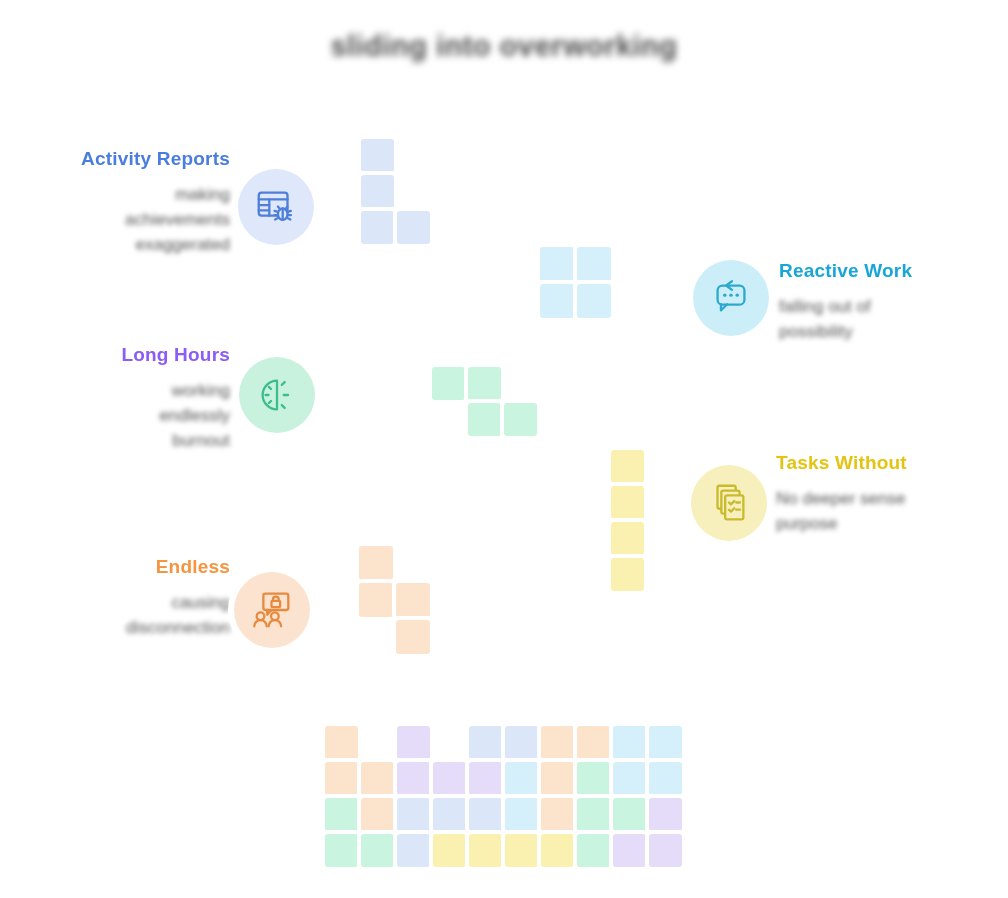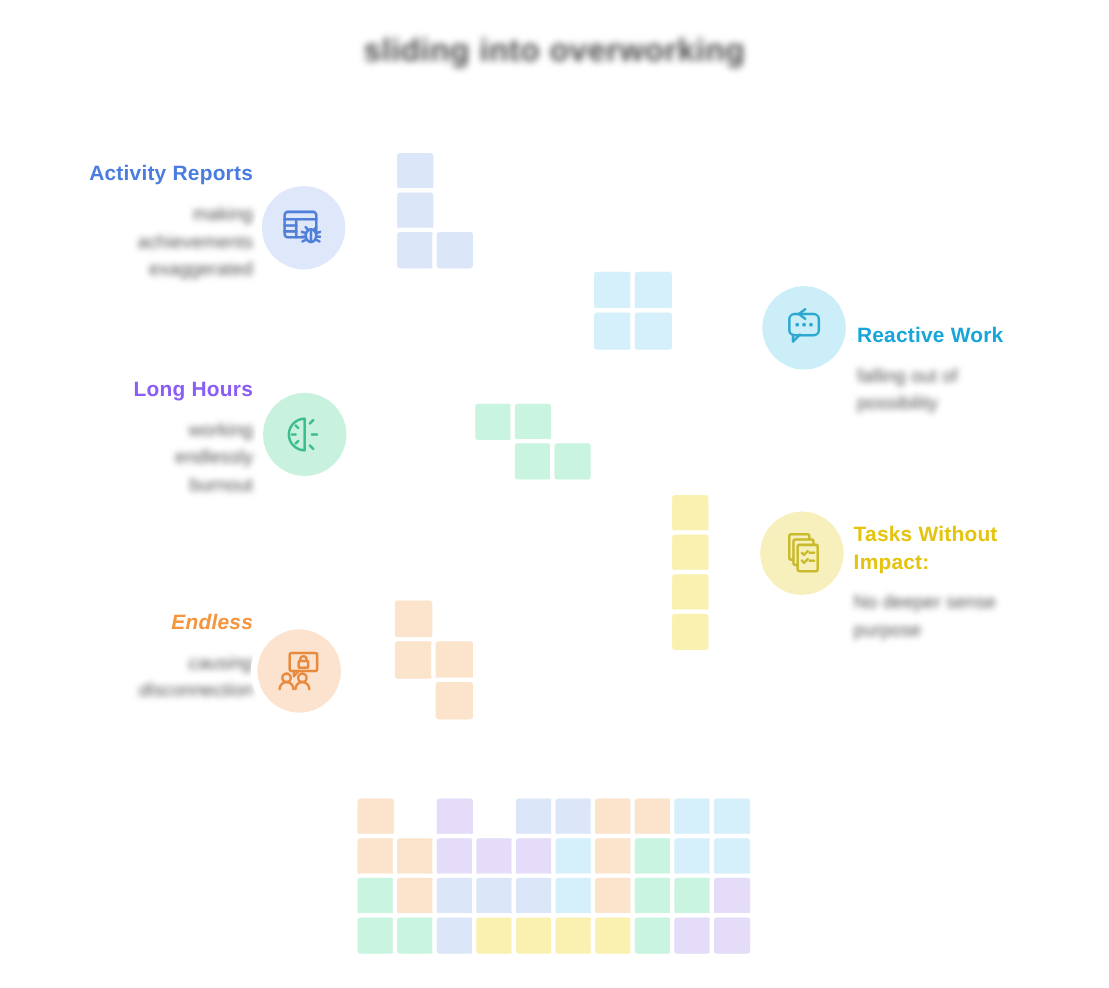--- a/index.html
+++ b/index.html
@@ -91,21 +91,21 @@
         <line x1="12" y1="24" x2="15.2" y2="24"></line>
         <line x1="15.5" y1="32.5" x2="17.8" y2="30.2"></line>
         <line x1="29" y1="13.5" x2="32" y2="10.5"></line>
         <line x1="31" y1="24" x2="35.5" y2="24"></line>
         <line x1="29" y1="34.5" x2="32" y2="37.5"></line>
       </svg>
     </div>
   </div>
 
   <div>
-    <div class="cause-text align-right" style="left:40px; top:554px; width:190px;font-style:italic;">
+    <div class="cause-text align-right" style="left:40px; top:554px; width:190px;">
       <div class="cause-heading" style="color: rgb(245, 149, 63);">
           <div>Endless</div>
         </div>
       <div class="cause-body">
           <div>causing</div>
           <div>disconnection</div>
         </div>
     </div>
     <div class="icon-circle" style="left: 234px; top: 572px; background: rgb(251, 227, 207); color: rgb(232, 138, 62); --bg: #fbe3cf;">
       <svg viewBox="0 0 48 48">
@@ -126,21 +126,21 @@
       <svg viewBox="0 0 48 48">
         <rect class="occlude" x="10" y="11" width="28" height="20" rx="5"></rect>
         <path d="M13.5 30.5 v6.5 l6.5 -6.5"></path>
         <circle class="dot" cx="17.5" cy="21" r="1.8"></circle>
         <circle class="dot" cx="24" cy="21" r="1.8"></circle>
         <circle class="dot" cx="30.5" cy="21" r="1.8"></circle>
         <path d="M25 6.5 l-6 4.5 6 4.5"></path>
       </svg>
     </div>
     <div class="cause-text align-left" style="left:779px; top:258px; width:210px;">
-      <div class="cause-heading" style="color: rgb(24, 166, 216); margin-top: 35px;">
+      <div class="cause-heading" style="color: rgb(24, 166, 216);">
           <div>Reactive Work</div>
         </div>
       <div class="cause-body">
           <div>falling out of</div>
           <div>possibility</div>
         </div>
     </div>
   </div>
 
   <div>
@@ -149,23 +149,22 @@
         <rect class="occlude" x="12" y="6" width="19" height="24" rx="2"></rect>
         <rect class="occlude" x="16" y="11" width="19" height="24" rx="2"></rect>
         <rect class="occlude" x="20" y="16" width="19" height="25" rx="2"></rect>
         <path d="M24 23.5 l2 2 3.5 -3.5"></path>
         <line x1="31.5" y1="23.5" x2="35.5" y2="23.5"></line>
         <path d="M24 31 l2 2 3.5 -3.5"></path>
         <line x1="31.5" y1="31" x2="35.5" y2="31"></line>
       </svg>
     </div>
     <div class="cause-text align-left" style="left:776px; top:450px; width:210px;">
-      <div class="cause-heading" style="color: rgb(229, 196, 17); margin-top: 24px;">
+      <div class="cause-heading" style="color: rgb(229, 196, 17);">
           <div>Tasks Without</div>
-          <div>Impact:</div>
         </div>
       <div class="cause-body">
           <div>No deeper sense</div>
           <div>purpose</div>
         </div>
     </div>
   </div>
 
   <div id="board">
       <div class="cell" style="left: 361px; top: 139px; width: 33px; height: 33px; background: rgb(220, 230, 249);"></div>

